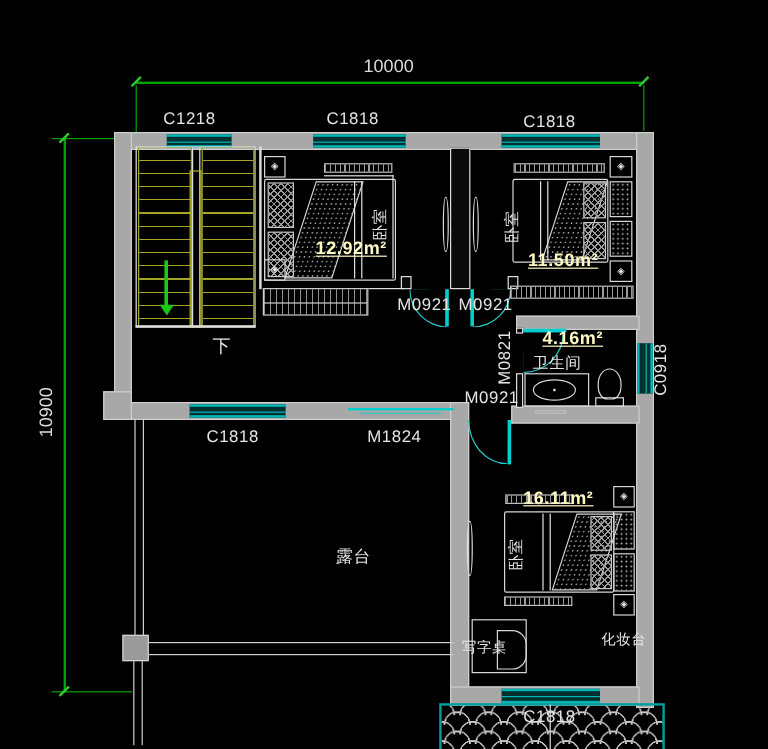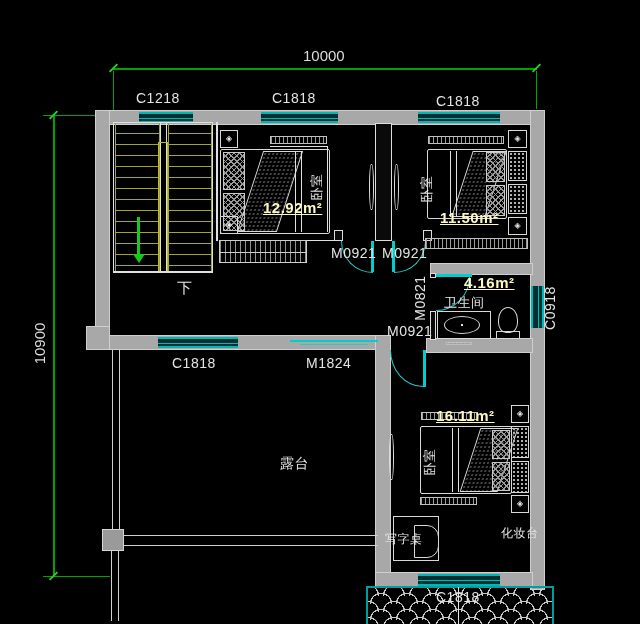--- a/index.html
+++ b/index.html
@@ -143,21 +143,21 @@
   <div class="line" style="left:456px;top:116px;width:1px;height:66px;"></div>
   <div class="band" style="left:428px;top:101px;width:76px;height:8px;"></div>
   <div class="nst" style="left:508px;top:95px;width:19px;height:18px;">◈</div>
   <div class="furn dots" style="left:508px;top:116px;width:19px;height:30px;"></div>
   <div class="furn dots" style="left:508px;top:149px;width:19px;height:30px;"></div>
   <div class="nst" style="left:508px;top:182px;width:19px;height:18px;">◈</div>
   <div class="band" style="left:425px;top:203px;width:103px;height:11px;"></div>
   <div class="lbl cjk rot" style="left:405px;top:145px;width:44px;">卧室</div>
   <div class="area" style="left:440px;top:174px;">11.50m²</div>
 
-  <div class="area" style="left:464px;top:239px;">4.16m²</div>
+  <div class="area" style="left:452px;top:239px;">4.16m²</div>
   <div class="lbl cjk" style="left:444px;top:259px;">卫生间</div>
   <div class="furn" style="left:437px;top:276px;width:54px;height:28px;"></div>
   <div class="furn" style="left:444px;top:281px;width:36px;height:18px;border-radius:50%;"></div>
   <div class="line" style="left:461px;top:289px;width:2px;height:2px;"></div>
   <div class="band" style="left:446px;top:307px;width:26px;height:3px;"></div>
   <div class="furn" style="left:498px;top:272px;width:20px;height:26px;border-radius:50% 50% 40% 40%;"></div>
   <div class="furn" style="left:496px;top:296px;width:24px;height:8px;"></div>
 
   <div class="dlv" style="left:112px;top:315px;width:8px;height:186px;"></div>
   <div class="dlh" style="left:112px;top:500px;width:266px;height:11px;"></div>

